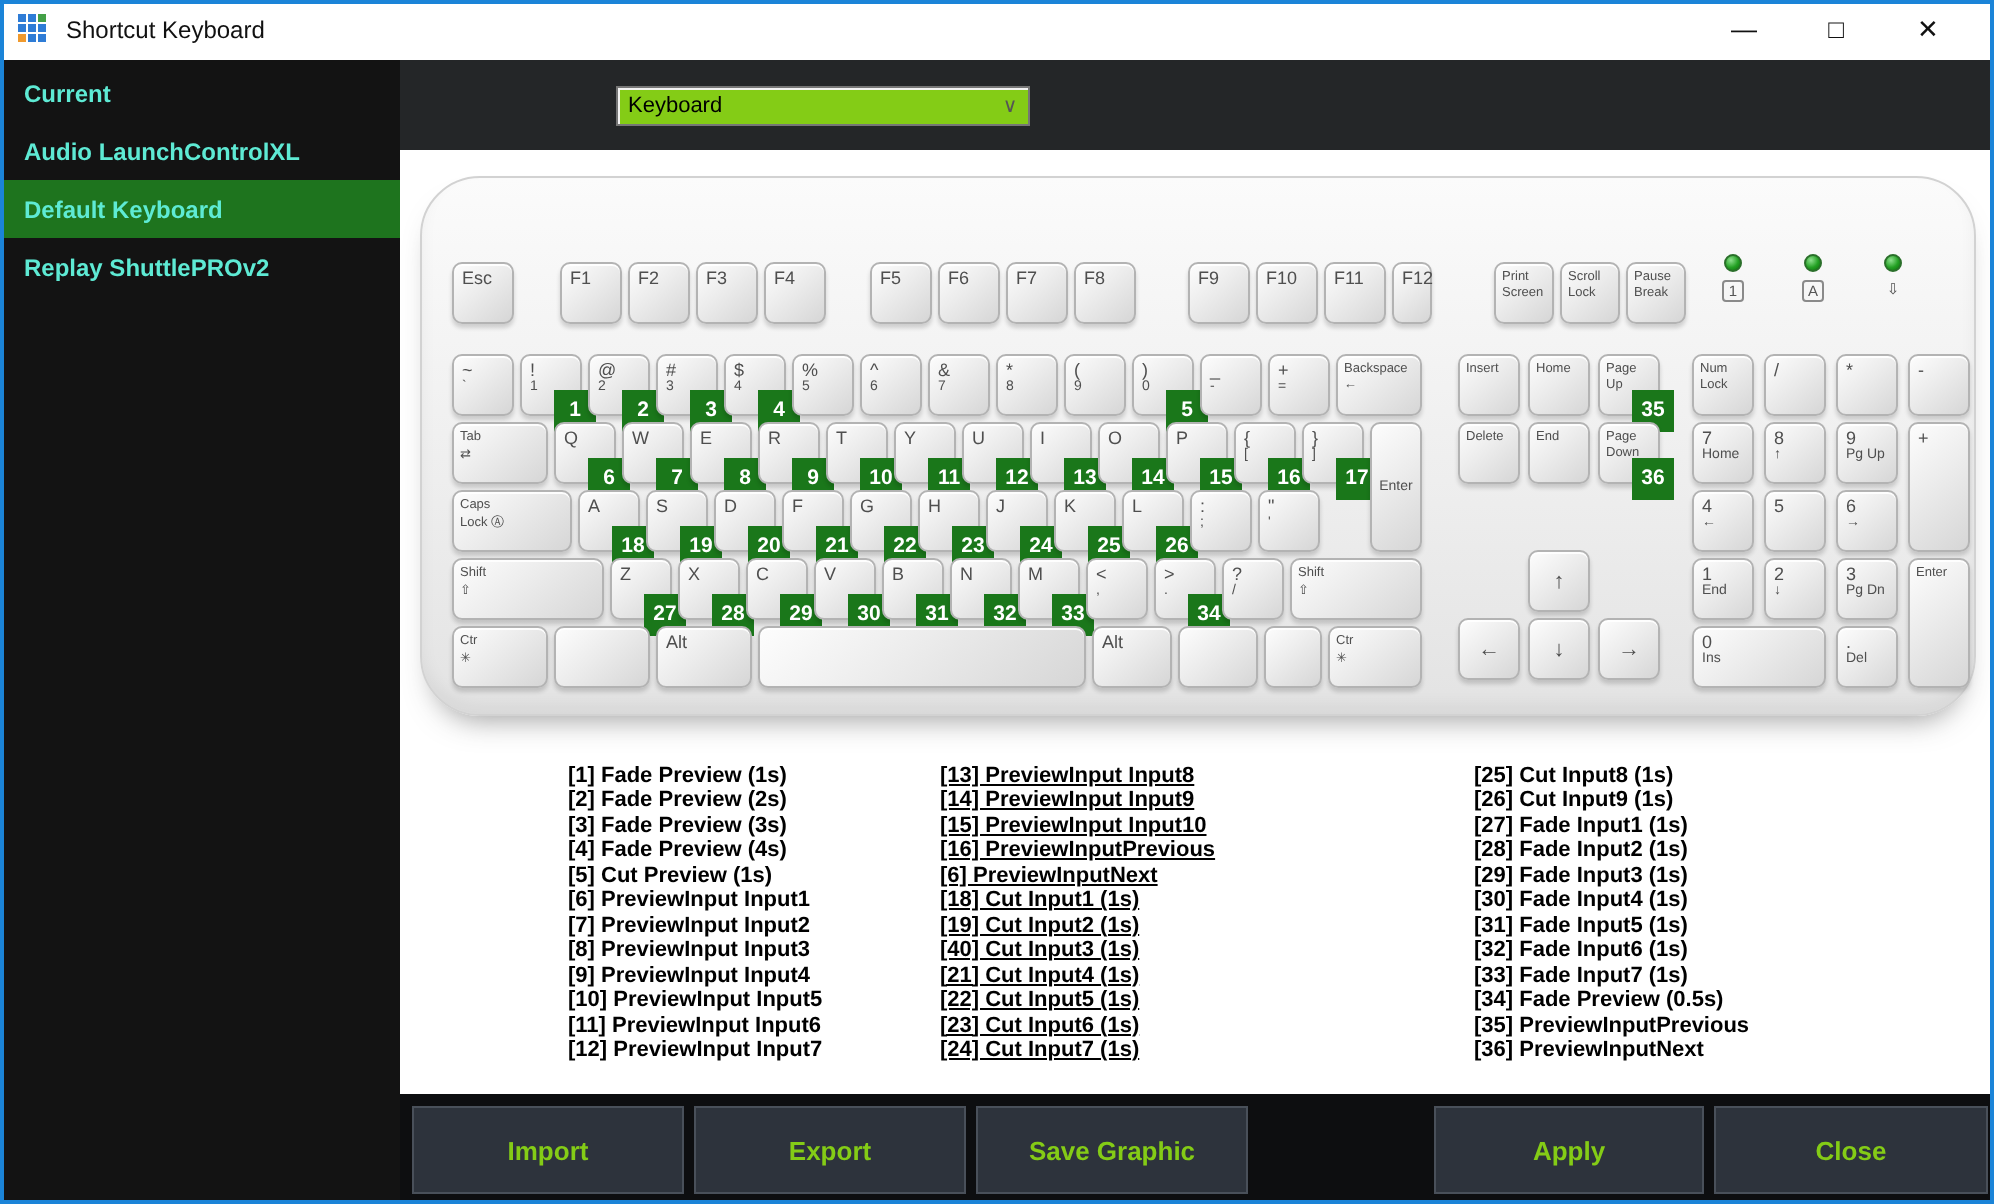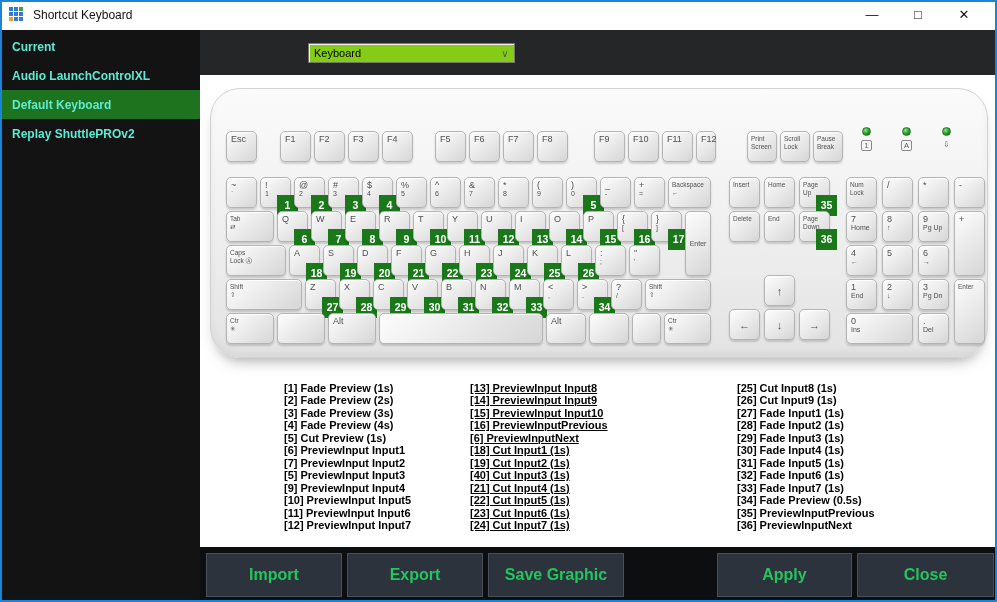--- a/index.html
+++ b/index.html
@@ -64,21 +64,21 @@
   .led .lg{font-size:7.5px;color:#555;line-height:10px;}
   .led .lg.box{border:1px solid #8a8a8a;border-radius:2px;padding:0 2px;height:11px;}
 
   
   .leg-col{position:absolute;top:382px;color:#000;font-size:11px;font-weight:bold;line-height:12.45px;white-space:nowrap;}
   .leg-0{left:252px;margin-left:32px;} .leg-1{left:470px;text-decoration:underline;} .leg-2{left:737px;}
 
   
   .footer{position:absolute;left:200px;top:547px;width:797px;height:53px;background:var(--footer-bg,#0d0e10);}
   .fbtn{position:absolute;top:553px;height:44px;background:var(--button-bg,#2d333c);
-    border:1px solid var(--button-border,#49505a);color:#22c55e;font-size:16px;font-weight:bold;
+    border:1px solid var(--button-border,#49505a);color:#84cc16;font-size:13px;font-weight:bold;
     font-family:"Liberation Sans","DejaVu Sans",sans-serif;z-index:5;}
   .b-import{left:206px;width:136px;} .b-export{left:347px;width:136px;}
   .b-save-graphic{left:488px;width:136px;} .b-apply{left:717px;width:135px;} .b-close{left:857px;width:137px;}
 </style>
 </head>
 <body>
 
 <div class="window">
 
   <div class="titlebar">
@@ -526,21 +526,21 @@
 
   <div id="legend">
       <div class="leg-col leg-0">
         <div class="leg-line">[1] Fade Preview (1s)</div>
         <div class="leg-line">[2] Fade Preview (2s)</div>
         <div class="leg-line">[3] Fade Preview (3s)</div>
         <div class="leg-line">[4] Fade Preview (4s)</div>
         <div class="leg-line">[5] Cut Preview (1s)</div>
         <div class="leg-line">[6] PreviewInput Input1</div>
         <div class="leg-line">[7] PreviewInput Input2</div>
-        <div class="leg-line">[5] PreviewInput Input3</div>
+        <div class="leg-line">[8] PreviewInput Input3</div>
         <div class="leg-line">[9] PreviewInput Input4</div>
         <div class="leg-line">[10] PreviewInput Input5</div>
         <div class="leg-line">[11] PreviewInput Input6</div>
         <div class="leg-line">[12] PreviewInput Input7</div>
       </div>
       <div class="leg-col leg-1">
         <div class="leg-line">[13] PreviewInput Input8</div>
         <div class="leg-line">[14] PreviewInput Input9</div>
         <div class="leg-line">[15] PreviewInput Input10</div>
         <div class="leg-line">[16] PreviewInputPrevious</div>

